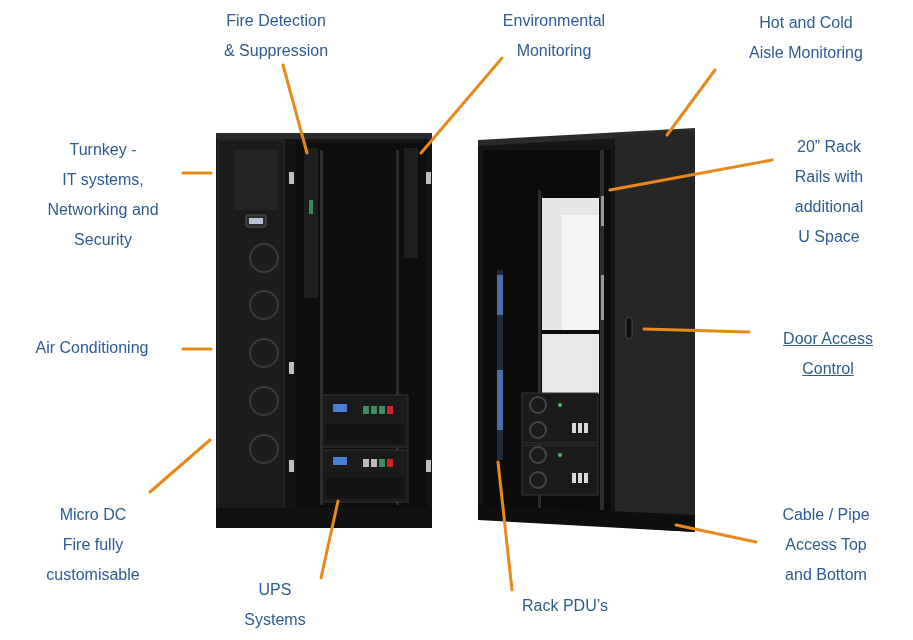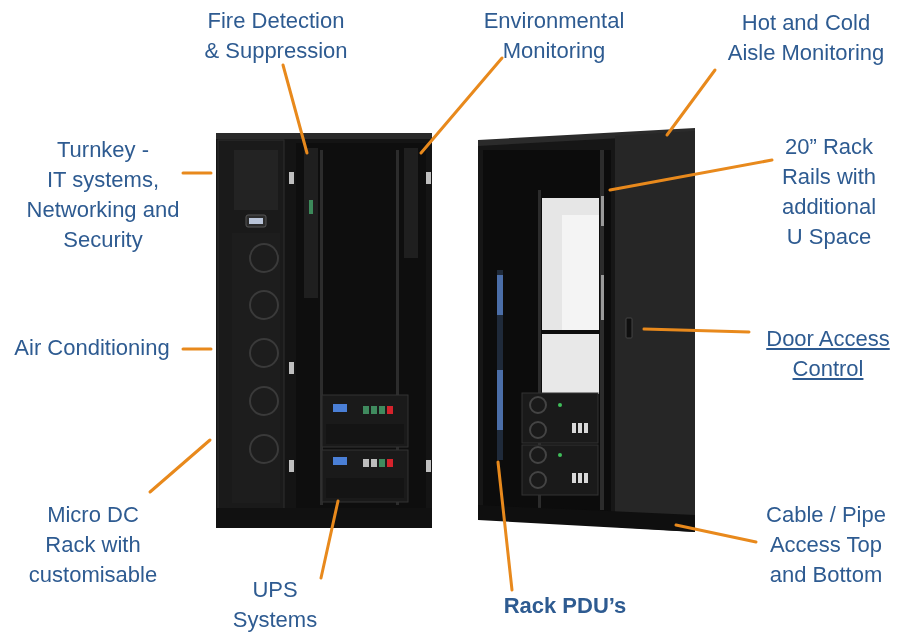--- a/index.html
+++ b/index.html
@@ -1,18 +1,18 @@
 <!DOCTYPE html>
 <html><head>
 <meta charset="utf-8">
 <style>
   html, body { margin: 0; padding: 0; background: #ffffff; }
   body { width: 913px; height: 640px; position: relative; overflow: hidden;
          font-family: "Liberation Sans", sans-serif; }
-  .label { position: absolute; color: #2e5b91; font-size: 22px; line-height: 30px;
+  .label { position: absolute; color: #2e5b91; font-size: 16px; line-height: 30px;
            text-align: center; white-space: pre-line; }
   svg.diagram { position: absolute; left: 0; top: 0; }
 </style>
 </head>
 <body>
 
 <svg class="diagram" width="913" height="640" viewBox="0 0 913 640">
 
   <g>
     <rect x="216" y="133" width="216" height="395" fill="#141414"></rect>
@@ -132,20 +132,20 @@
 Networking and
 Security</div>
 <div class="label" style="left:766px; top:132px; width:126px;">20” Rack
 Rails with
 additional
 U Space</div>
 <div class="label" style="left:2px; top:333px; width:180px; text-align:center;">Air Conditioning</div>
 <div class="label" style="left:752px; top:324px; width:152px;text-decoration:underline;">Door Access
 Control</div>
 <div class="label" style="left:14px; top:500px; width:158px;">Micro DC
-Rack with
+Fire fully
 customisable</div>
 <div class="label" style="left:220px; top:575px; width:110px;">UPS
 Systems</div>
-<div class="label" style="left:490px; top:591px; width:150px;font-weight:bold;">Rack PDU’s</div>
+<div class="label" style="left:490px; top:591px; width:150px;">Rack PDU’s</div>
 <div class="label" style="left:752px; top:500px; width:148px;">Cable / Pipe
 Access Top
 and Bottom</div>
 
 </body></html>

